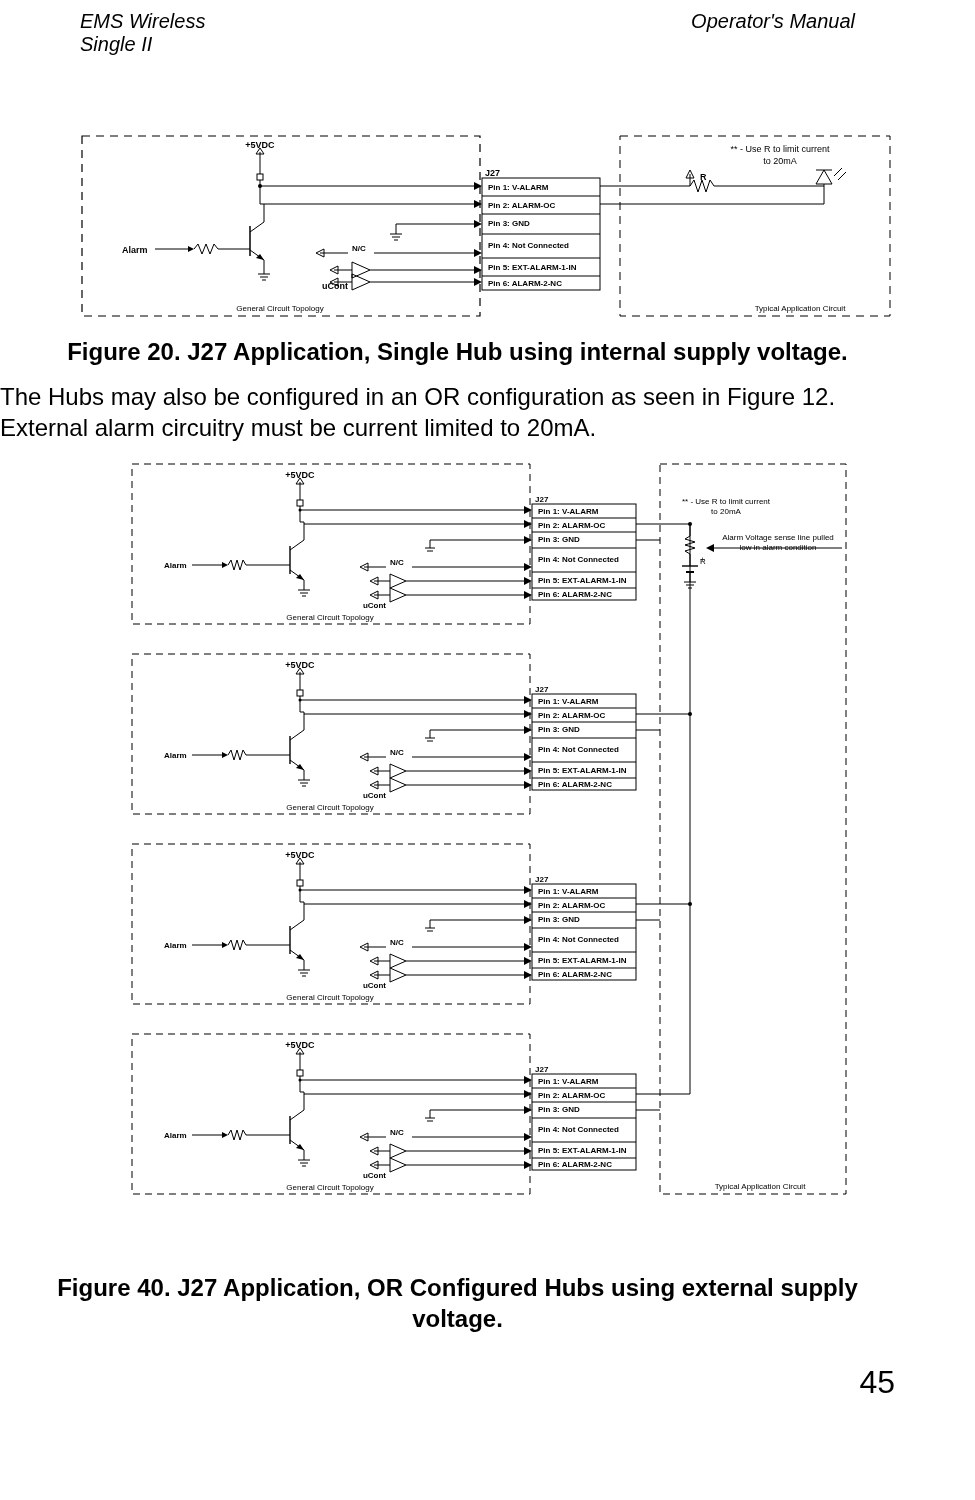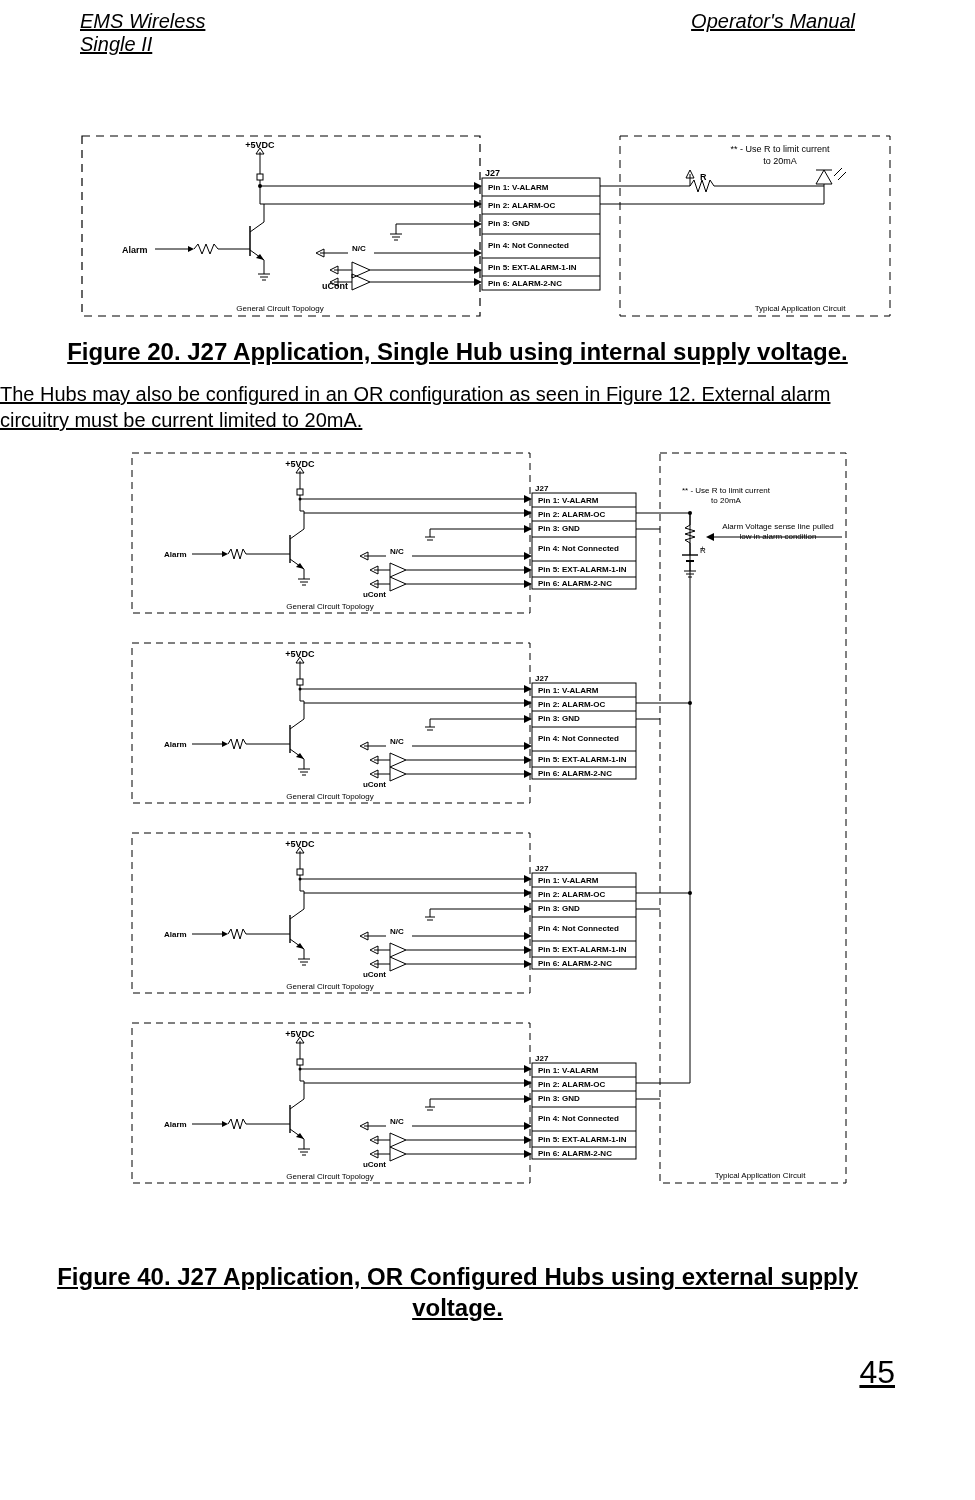--- a/index.html
+++ b/index.html
@@ -8,40 +8,39 @@
     font-family: Arial, Helvetica, sans-serif;
     background: #fff;
     color: #000;
     width: 975px;
   }
   .page {
     width: 975px;
     padding: 10px 60px 30px 0;
     box-sizing: border-box;
     position: relative;
-    text-decoration: underline;
   }
   .header {
     display: flex;
     justify-content: space-between;
     padding: 0 60px 0 80px;
     font-size: 20px;
     margin-bottom: 70px;
   }
   .header-left { font-style: italic; }
   .header-right { font-style: italic; }
   .figure-caption {
     text-align: center;
     font-size: 24px;
     font-weight: bold;
     margin: 10px 40px 14px 40px;
     line-height: 1.3;
   }
   .body-text {
-    font-size: 20px;
+    font-size: 24px;
     margin: 6px 40px 18px 0;
     line-height: 1.3;
   }
   .page-number {
     text-align: right;
     font-size: 32px;
     padding-right: 20px;
     margin-top: 30px;
   }
 

